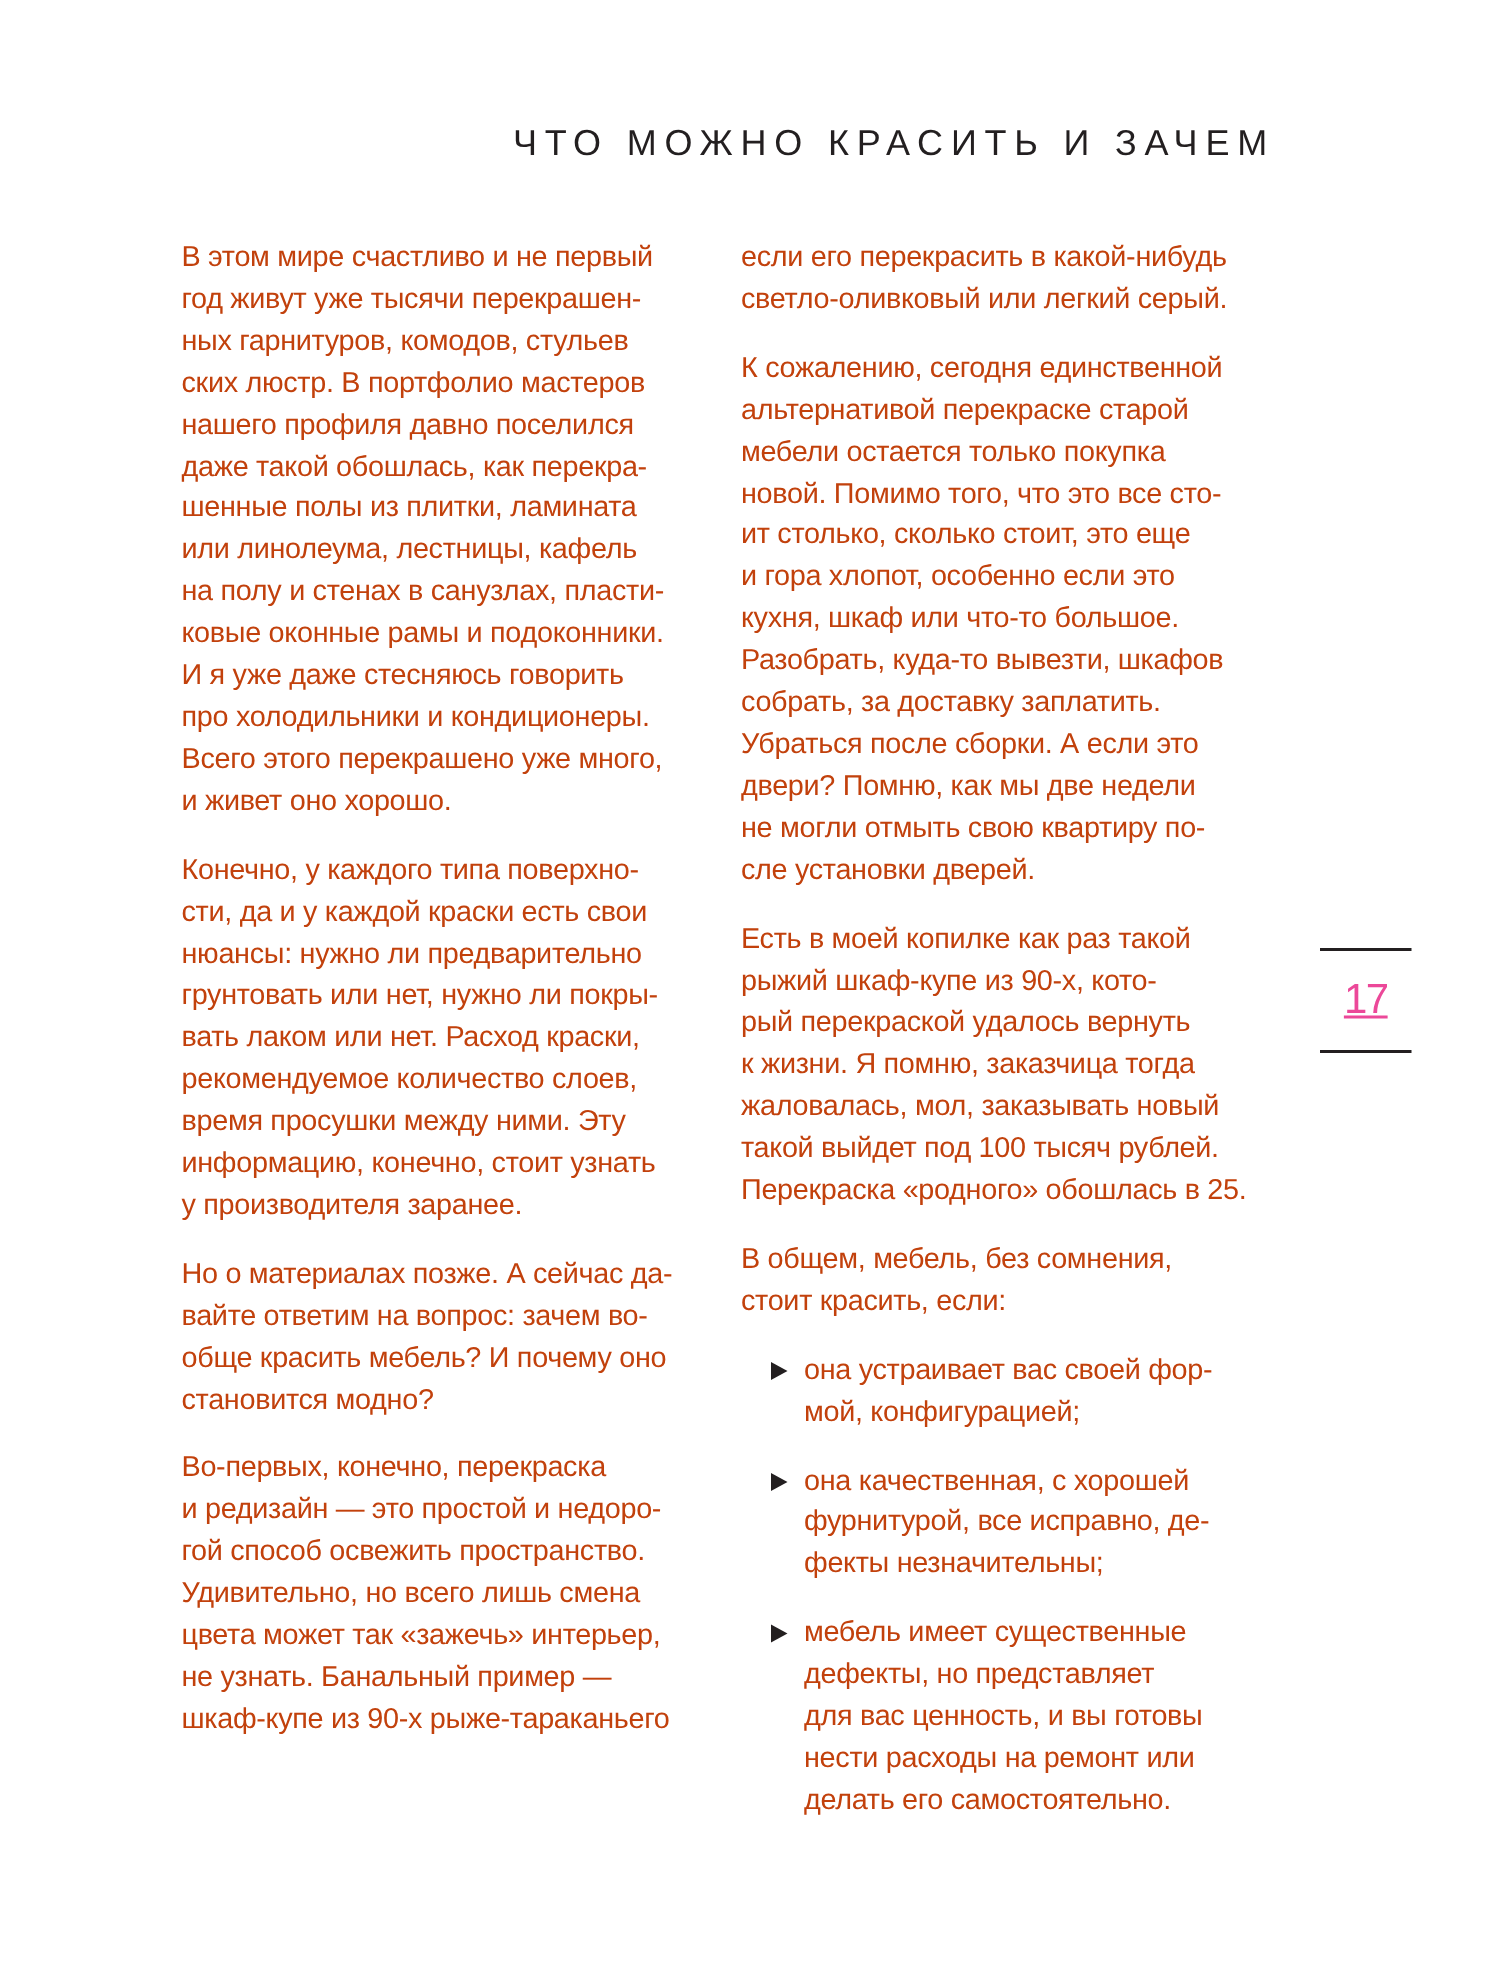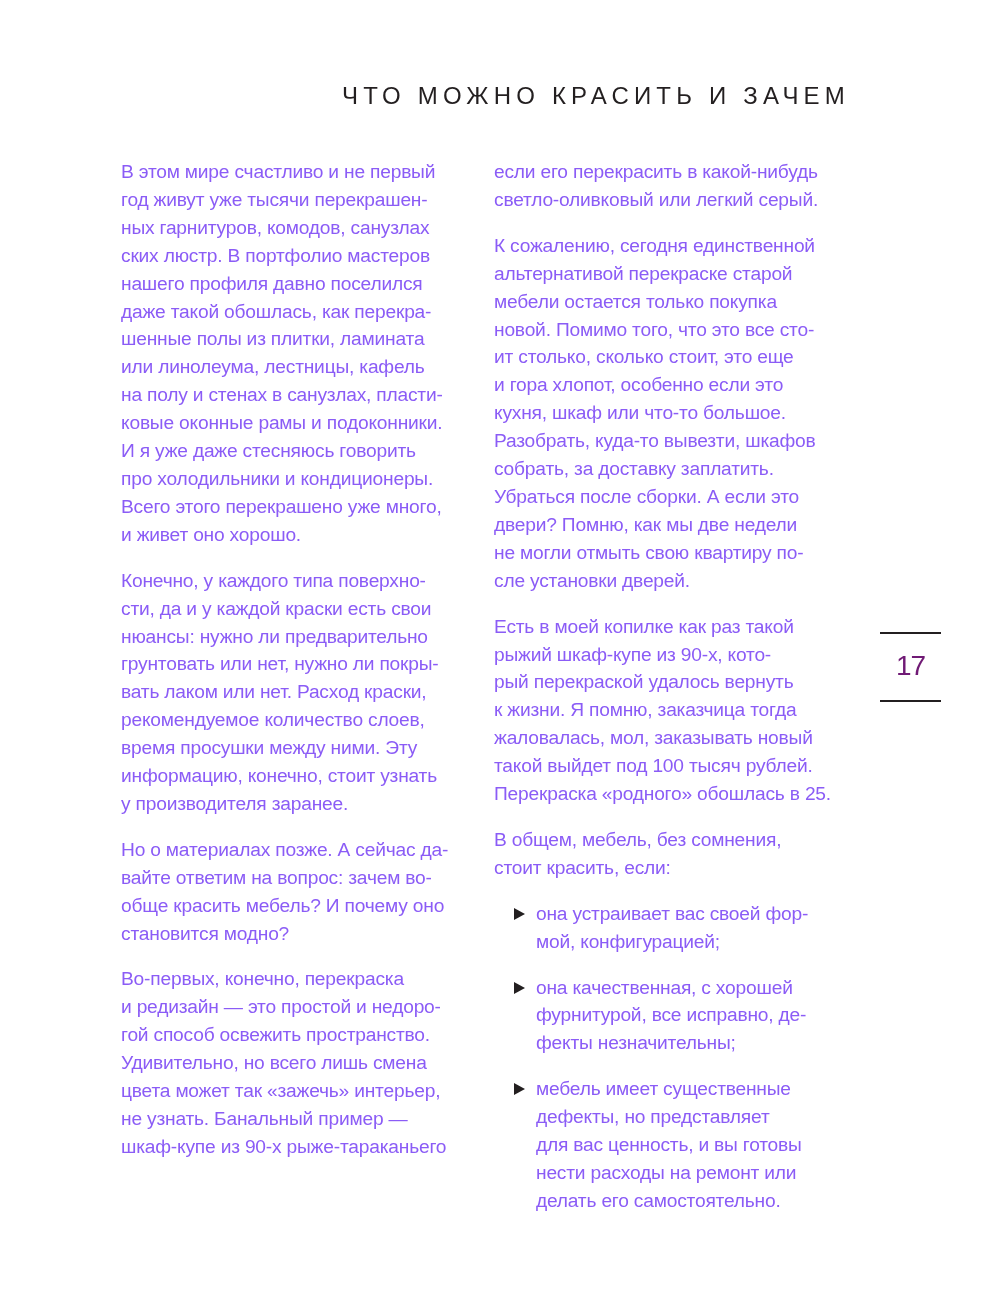--- a/index.html
+++ b/index.html
@@ -23,21 +23,21 @@
       letter-spacing: 5.2px;
       text-transform: uppercase;
       color: #231f20;
       white-space: nowrap;
     }
     .column {
       position: absolute;
       top: 158px;
       font-size: 19.2px;
       line-height: 27.9px;
-      color: #8b5cf6;
+      color: #c2410c;
       letter-spacing: -0.2px;
     }
     .col-left { left: 121px; width: 360px; }
     .col-right { left: 494px; width: 365px; }
     .para {
       margin: 0 0 18px 0;
     }
     .line {
       display: block;
       white-space: nowrap;
@@ -80,33 +80,34 @@
     .folio-rule.bottom { top: 68px; }
     .folio-number {
       position: absolute;
       top: 18px;
       left: 0;
       width: 61px;
       text-align: center;
       font-size: 28px;
       line-height: 32px;
       letter-spacing: -1px;
-      color: #701a75;
+      color: #ec4899;
+      text-decoration: underline;
     }
   </style>
 </head>
 <body>
 
 <div class="running-head">ЧТО МОЖНО КРАСИТЬ И ЗАЧЕМ</div>
 
 <div class="column col-left">
   <p class="para">
     <span class="line">В этом мире счастливо и не первый</span>
     <span class="line">год живут уже тысячи перекрашен-</span>
-    <span class="line">ных гарнитуров, комодов, санузлах</span>
+    <span class="line">ных гарнитуров, комодов, стульев</span>
     <span class="line">ских люстр. В портфолио мастеров</span>
     <span class="line">нашего профиля давно поселился</span>
     <span class="line">даже такой обошлась, как перекра-</span>
     <span class="line">шенные полы из плитки, ламината</span>
     <span class="line">или линолеума, лестницы, кафель</span>
     <span class="line">на полу и стенах в санузлах, пласти-</span>
     <span class="line">ковые оконные рамы и подоконники.</span>
     <span class="line">И я уже даже стесняюсь говорить</span>
     <span class="line">про холодильники и кондиционеры.</span>
     <span class="line">Всего этого перекрашено уже много,</span>

